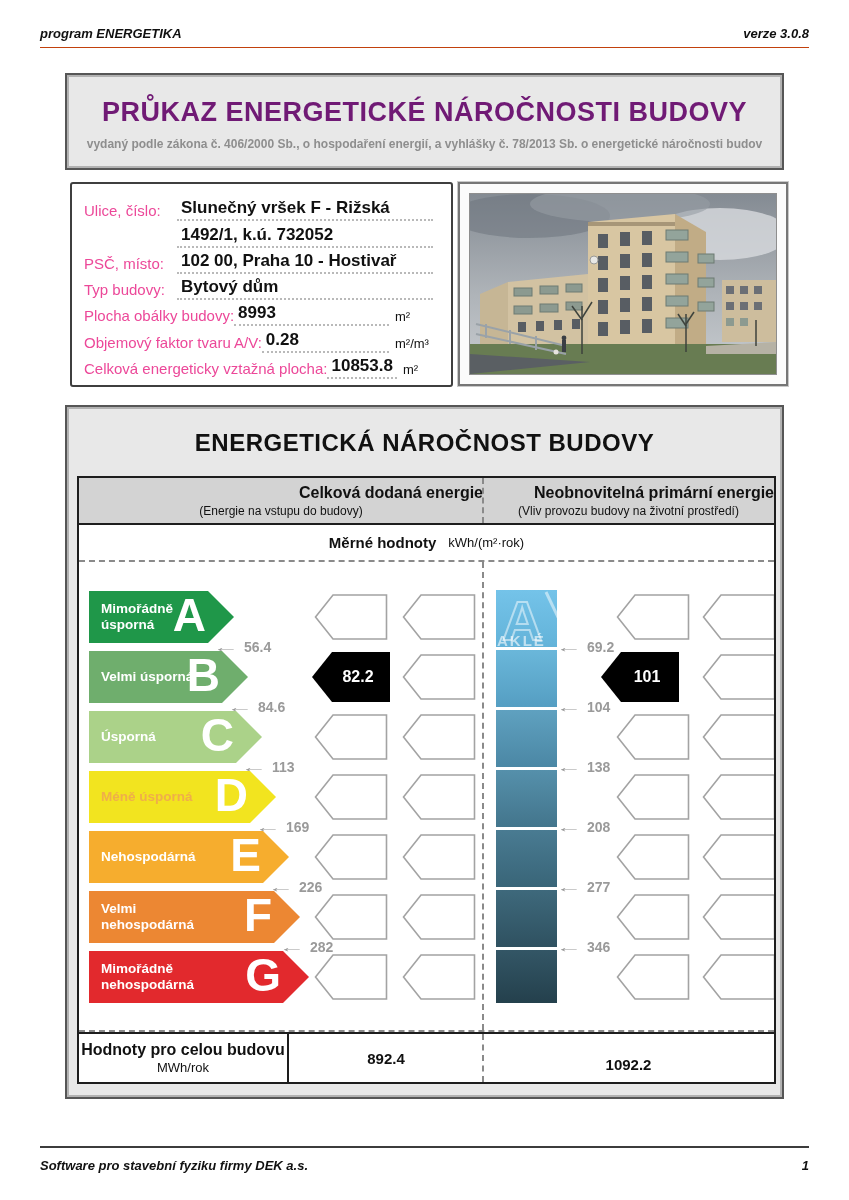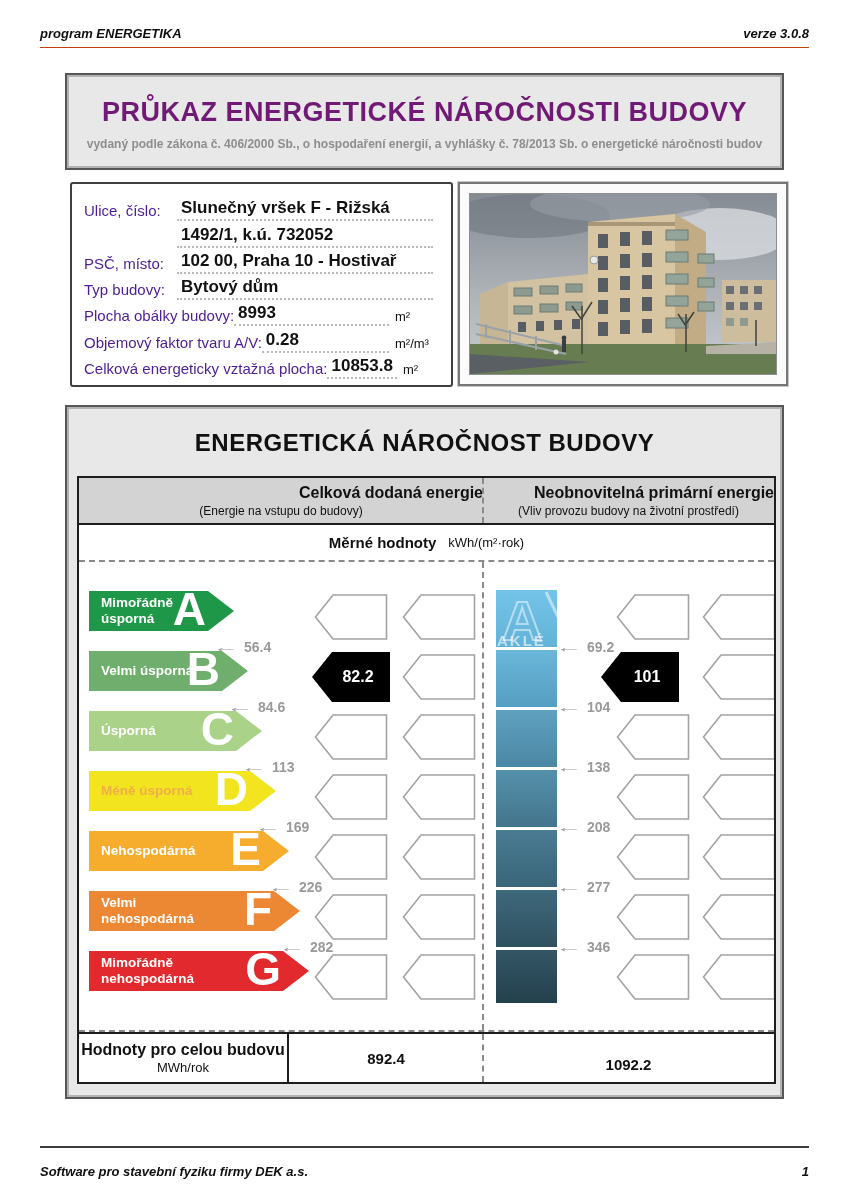--- a/index.html
+++ b/index.html
@@ -7,32 +7,32 @@
   body {
     width:849px; height:1200px; background:#ffffff; position:relative; overflow:hidden;
     font-family:"Liberation Sans", sans-serif; color:#111;
   }
   
   .doc-header { position:absolute; left:40px; top:26px; width:769px; height:22px;
     border-bottom:1px solid #c2410c; display:flex; justify-content:space-between;
     font-size:13px; font-weight:bold; font-style:italic; }
   .doc-footer { position:absolute; left:40px; top:1146px; width:769px;
     border-top:2px solid #3c3c3c; display:flex; justify-content:space-between;
-    font-size:13px; font-weight:bold; font-style:italic; padding-top:16px; }
+    font-size:13px; font-weight:bold; font-style:italic; padding-top:10px; }
   
   .gframe { border:2px solid #565656; box-shadow: inset 0 0 0 2px #b2b2b2; background:#e8e8e8; }
   .title-box { position:absolute; left:65px; top:73px; width:719px; height:97px; text-align:center; }
   .main-title { margin-top:22px; font-size:27px; font-weight:bold; letter-spacing:.5px; color:#701a75; }
   .main-subtitle { margin-top:9px; font-size:12px; font-weight:bold; color:#8e8e8e; }
   
   .info-box { position:absolute; left:70px; top:182px; width:383px; height:205px;
     background:#fff; border:2px solid #3f3f3f; border-radius:3px; padding:11px 10px 6px 12px;
     display:flex; flex-direction:column; }
   .irow { display:flex; align-items:flex-end; height:27px; }
-  .ilabel { font-size:15px; color:#4c1d95; white-space:nowrap; padding-bottom:2px; }
+  .ilabel { font-size:15px; color:#ec4899; white-space:nowrap; padding-bottom:2px; }
   .w1 { width:93px; flex:none; }
   .ival { flex:1; font-size:17px; font-weight:bold; border-bottom:2px dotted #b9b9b9;
     padding:0 4px 1px 4px; white-space:nowrap; }
   .iunit { flex:none; width:52px; font-size:13px; padding:0 0 2px 6px; white-space:nowrap; }
   .nounit { width:8px; padding:0; }
   
   .photo-frame { position:absolute; left:458px; top:182px; width:330px; height:204px;
     border:2px solid #767676; background:#fbfbfb; padding:9px; box-shadow:0 0 0 1px #c9c9c9; }
   .photo { width:100%; height:100%; border:1px solid #8e8e8e; display:block; }
   
@@ -46,21 +46,21 @@
   .hmain { font-size:16px; font-weight:bold;text-align:right; }
   .hsub { font-size:12px; margin-top:2px; }
   .units-row { height:37px; display:flex; align-items:center; justify-content:center;
     border-bottom:2px dashed #8a8a8a; background:#fff; }
   .units-label { font-size:15px; font-weight:bold; }
   .units-unit { font-size:13px; margin-left:12px; }
   .chart-area { position:relative; height:470px; border-bottom:2px dashed #8a8a8a; background:#fff; overflow:hidden; }
   .vdash { position:absolute; top:0; bottom:0; left:403px; width:0; border-left:2px dashed #8a8a8a; }
   .head-row .vdash, .summary-row .vdash { left:403px; }
   
-  .cbar { position:absolute; left:10px; height:40px;
+  .cbar { position:absolute; left:10px; height:52px;
     clip-path:polygon(0 0, calc(100% - 26px) 0, 100% 50%, calc(100% - 26px) 100%, 0 100%); }
   .cbar-label { position:absolute; left:12px; top:50%; transform:translateY(-50%);
     width:122px; font-size:13.5px; font-weight:bold; color:#fff; line-height:1.18; }
   .cbar-letter { position:absolute; right:28px; top:50%; transform:translateY(-53%);
     font-size:46px; font-weight:bold; color:#fff; }
   .r0{top:29px;width:145px}.r1{top:89px;width:159px}.r2{top:149px;width:173px}
   .r3{top:209px;width:187px}.r4{top:269px;width:200px}.r5{top:329px;width:211px}
   .r6{top:389px;width:220px}
   .r3 .cbar-label { color:#efae4a; }
   

